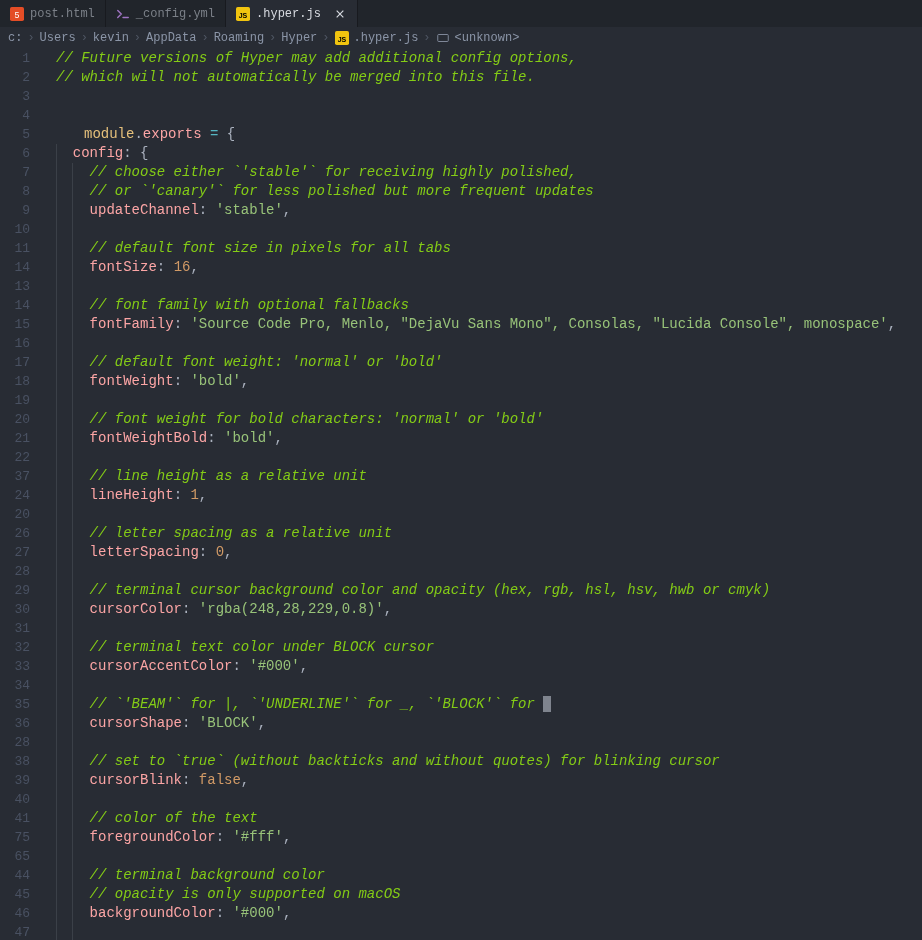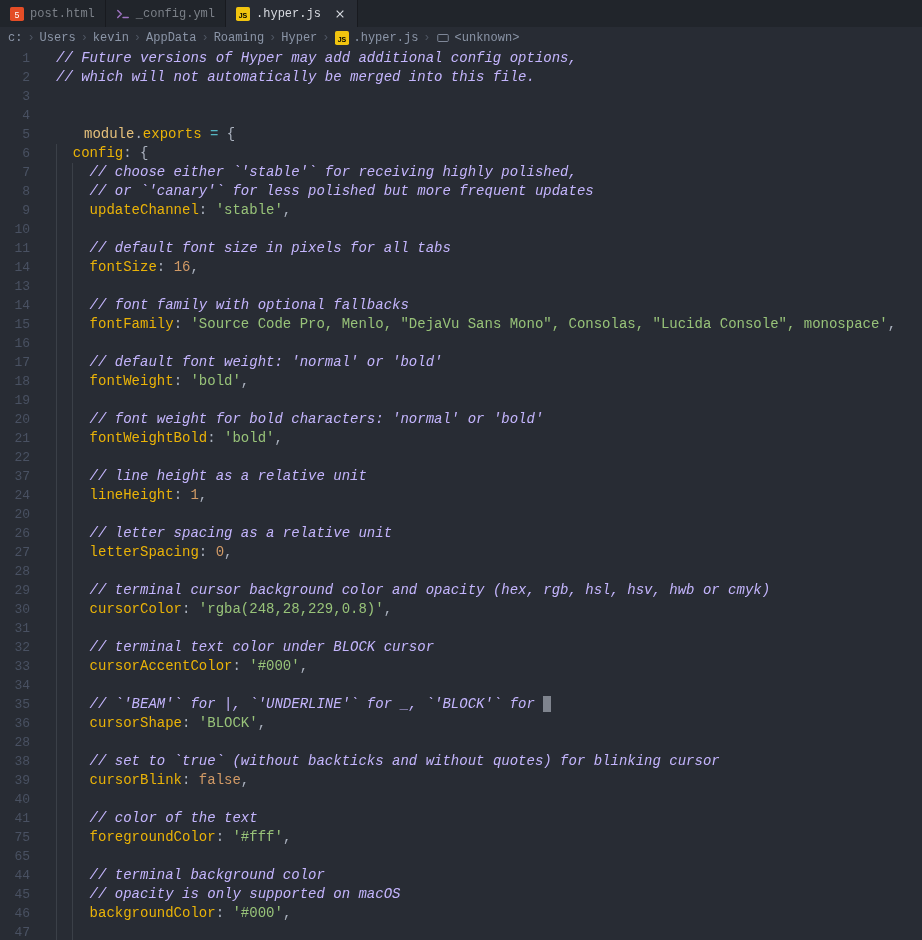--- a/index.html
+++ b/index.html
@@ -98,23 +98,23 @@
   width: 1px;
   background: #3b4048;
 }
 .code {
   white-space: pre;
   font-family: "Consolas", "Courier New", monospace;
 }
 .row { height: 19px; }
 
 
-.tk-cm { color: #c4b5fd; font-style: italic; }
+.tk-cm { color: #84cc16; font-style: italic; }
 .tk-lk { color: #7f848e; font-style: italic; text-decoration: underline; }
-.tk-prop { color: #eab308; margin-top: 18px; }
+.tk-prop { color: #fca5a5; margin-top: 18px; }
 .tk-str { color: #98c379; margin-top: 24px; }
 .tk-num { color: #d19a66; }
 .tk-bool { color: #d19a66; }
 .tk-op { color: #56b6c2; }
 .tk-punct { color: #abb2bf; }
 .tk-obj { color: #e5c07b; padding-left: 28px; }
 
 .cursor-block {
   display: inline-block;
   width: 8px;

